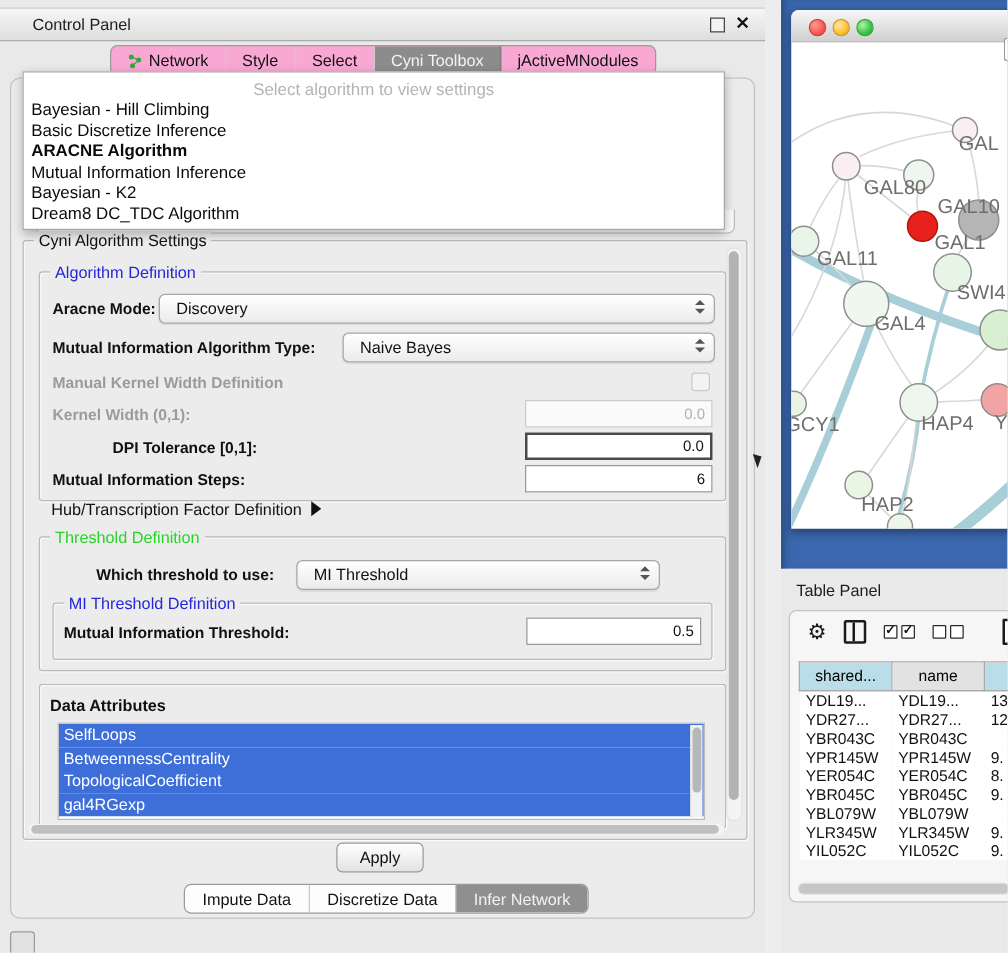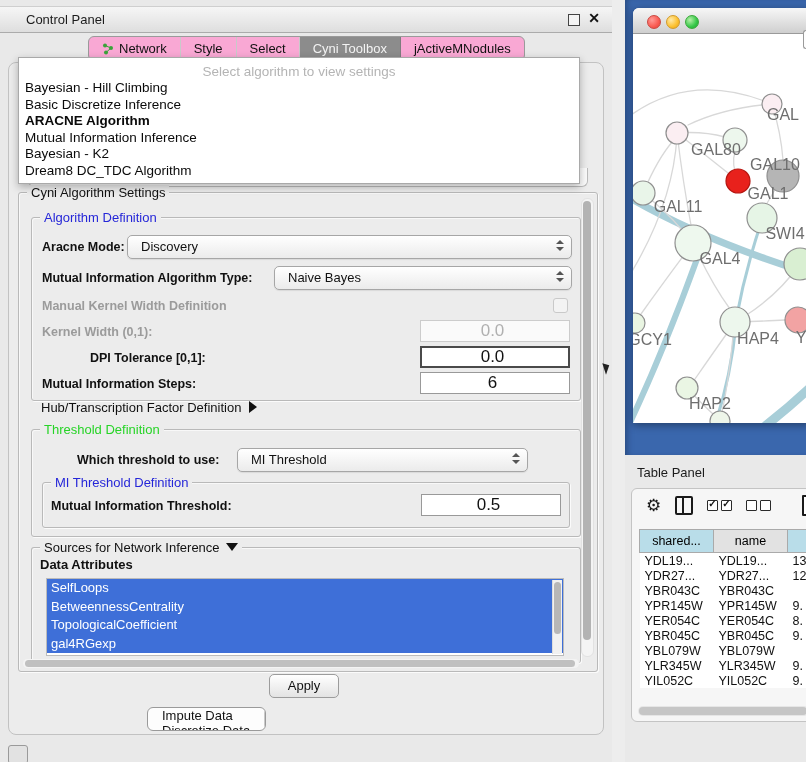--- a/index.html
+++ b/index.html
@@ -41,21 +41,21 @@
 
   .lbl{position:absolute;font-size:12.5px;font-weight:bold;color:#111;white-space:nowrap;}
   .lbl.dis{color:#9b9b9b;}
 
   .combo{position:absolute;height:22px;background:linear-gradient(#ffffff,#ebebeb);border:1px solid #a6a6a6;border-radius:5px;font-size:13px;color:#111;line-height:21px;padding-left:13px;box-shadow:0 1px 1px rgba(0,0,0,.08);}
   .spin{position:absolute;right:7px;top:4px;width:8px;height:14px;}
   .spin i{display:block;width:0;height:0;border-left:4px solid transparent;border-right:4px solid transparent;}
   .spin .up{border-bottom:4.5px solid #555;margin-bottom:3px;}
   .spin .dn{border-top:4.5px solid #555;}
 
-  .field{position:absolute;height:20px;background:#fff;border:1px solid #999;font-size:17px;color:#111;text-align:center;line-height:20px;padding-right:5px;}
+  .field{position:absolute;height:20px;background:#fff;border:1px solid #999;font-size:12px;color:#111;text-align:right;line-height:20px;padding-right:5px;}
   .field.dis{background:#fafafa;border-color:#cccccc;color:#b0b0b0;}
   .field.strong{border:2px solid #4a4a4a;height:18px;line-height:18px;}
 
   .checkbox{position:absolute;width:13px;height:13px;background:#f3f3f3;border:1px solid #c9c9c9;border-radius:3px;}
 
   .tri-right{display:inline-block;width:0;height:0;border-top:6px solid transparent;border-bottom:6px solid transparent;border-left:8px solid #111;margin-left:8px;vertical-align:-1px;}
   .tri-down{display:inline-block;width:0;height:0;border-left:6px solid transparent;border-right:6px solid transparent;border-top:8px solid #111;margin-left:6px;vertical-align:1px;}
 
   
   #attr-list{position:absolute;left:14px;top:30px;right:16px;height:76px;background:#fff;border:1px solid #bbb;overflow:hidden;}
@@ -64,21 +64,21 @@
   #attr-vsb i{position:absolute;left:1px;top:2px;width:7px;height:52px;background:#b7b7b7;border-radius:4px;}
 
   
   #sg-vsb{position:absolute;right:3px;top:5px;width:11px;bottom:14px;background:#f4f4f4;border:1px solid #e2e2e2;border-radius:6px;}
   #sg-vsb i{position:absolute;left:1px;top:2px;width:8px;height:96%;background:#b3b3b3;border-radius:5px;}
   #sg-hsb{position:absolute;left:4px;right:18px;bottom:3px;height:9px;background:#f4f4f4;border-radius:5px;}
   #sg-hsb i{position:absolute;left:2px;top:1px;right:4px;height:7px;background:#c0c0c0;border-radius:4px;}
 
   
   #apply-btn{left:269px;top:674px;width:68px;height:22px;background:linear-gradient(#ffffff,#e3e3e3);border:1px solid #9c9c9c;border-radius:5px;font-size:13px;color:#111;text-align:center;line-height:21px;}
-  #bottom-tabs{left:147px;top:707px;height:22px;display:flex;background:#fdfdfd;border:1px solid #9a9a9a;border-radius:6px;overflow:hidden;flex-direction:column;}
+  #bottom-tabs{left:147px;top:707px;height:22px;display:flex;background:#fdfdfd;border:1px solid #9a9a9a;border-radius:6px;overflow:hidden;}
   .btab{display:flex;align-items:center;padding:0 14px;font-size:13px;color:#111;border-right:1px solid #c9c9c9;white-space:nowrap;}
   .btab:last-child{border-right:none;}
   .btab.sel{background:#8f8f8f;color:#f3f3f3;}
 
   #mini-icon{left:8px;top:745px;width:18px;height:17px;background:#e2e2e2;border:1px solid #9a9a9a;border-radius:3px;}
 
   
   #network-region{left:625px;top:0;width:181px;height:455px;background:#3a67ad;box-shadow:inset 5px 0 6px -3px #27497d;}
   #mac-window{left:8px;top:8px;right:-4px;height:415px;background:#fff;border-radius:6px 0 0 0;box-shadow:0 2px 8px rgba(0,0,0,.4);}
   #mac-titlebar{left:0;top:0;right:0;height:25px;background:linear-gradient(#f7f7f7,#cfcfcf);border-bottom:1px solid #9a9a9a;border-radius:6px 0 0 0;}
@@ -196,23 +196,20 @@
           </span>
       </div>
       <div class="group" style="left:10px;top:52px;right:10px;height:44px;">
         <span class="legend blue" style="background:#ececec;">MI Threshold Definition</span>
         <span class="lbl" style="left:8px;top:16px;">Mutual Information Threshold:</span>
         <div class="field" style="left:378px;top:11px;right:8px;">0.5</div>
       </div>
     </div>
 
     <div class="group" style="left:12px;top:354px;width:548px;height:115px;border-bottom:none;">
-      <span class="legend black">
-        <span>Sources for Network Inference</span><span class="tri-down"></span>
-      </span>
       <span class="lbl" style="left:8px;top:9px;font-size:13px;">Data Attributes</span>
       <div id="attr-list">
         <div class="attr-item" style="background: rgb(62, 111, 216);">SelfLoops</div>
           <div class="attr-item" style="background: rgb(62, 111, 216);">BetweennessCentrality</div>
           <div class="attr-item" style="background: rgb(62, 111, 216);">TopologicalCoefficient</div>
           <div class="attr-item" style="background: rgb(62, 111, 216);">gal4RGexp</div>
           <div id="attr-vsb">
             <i></i>
           </div>
       </div>

